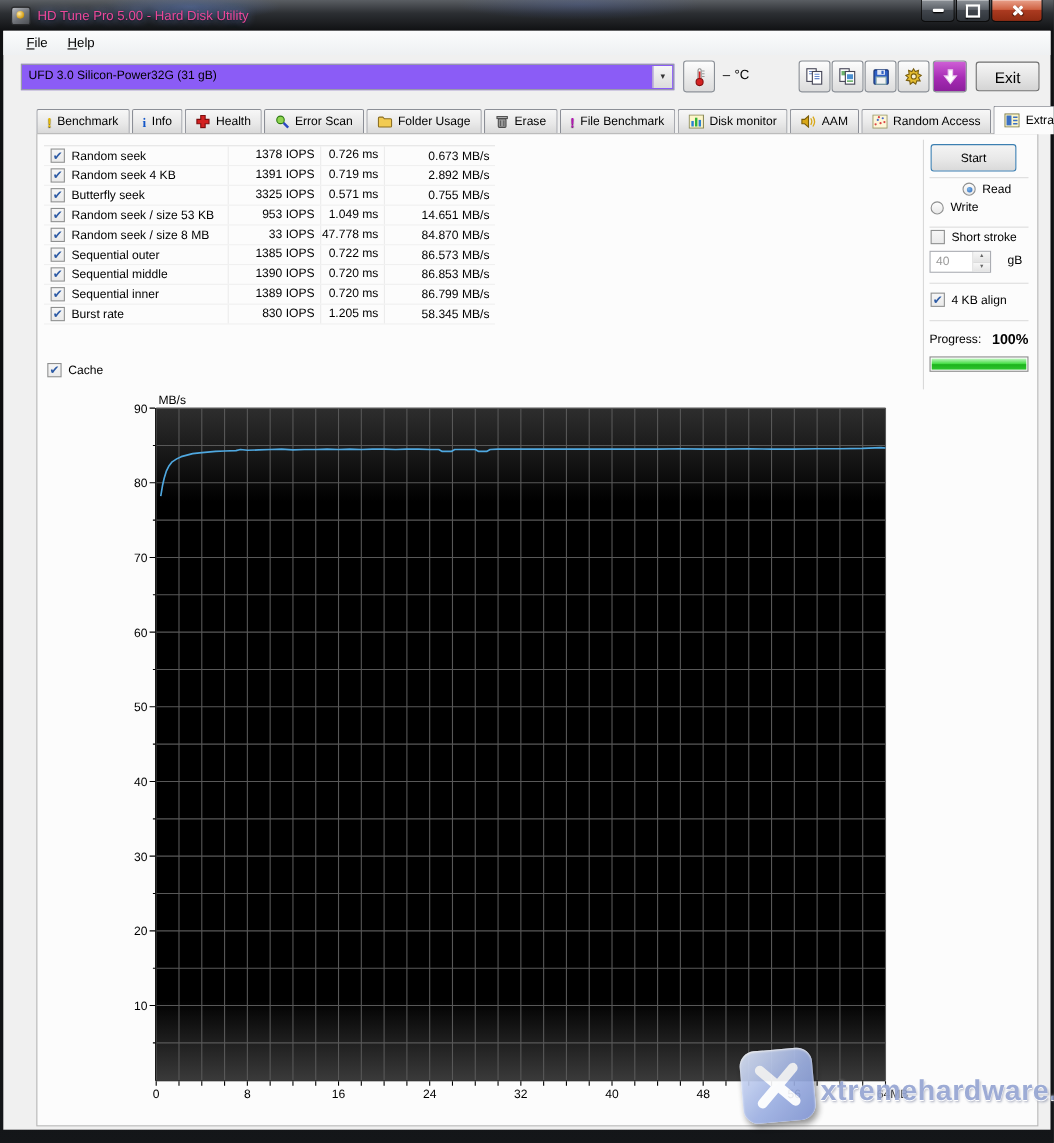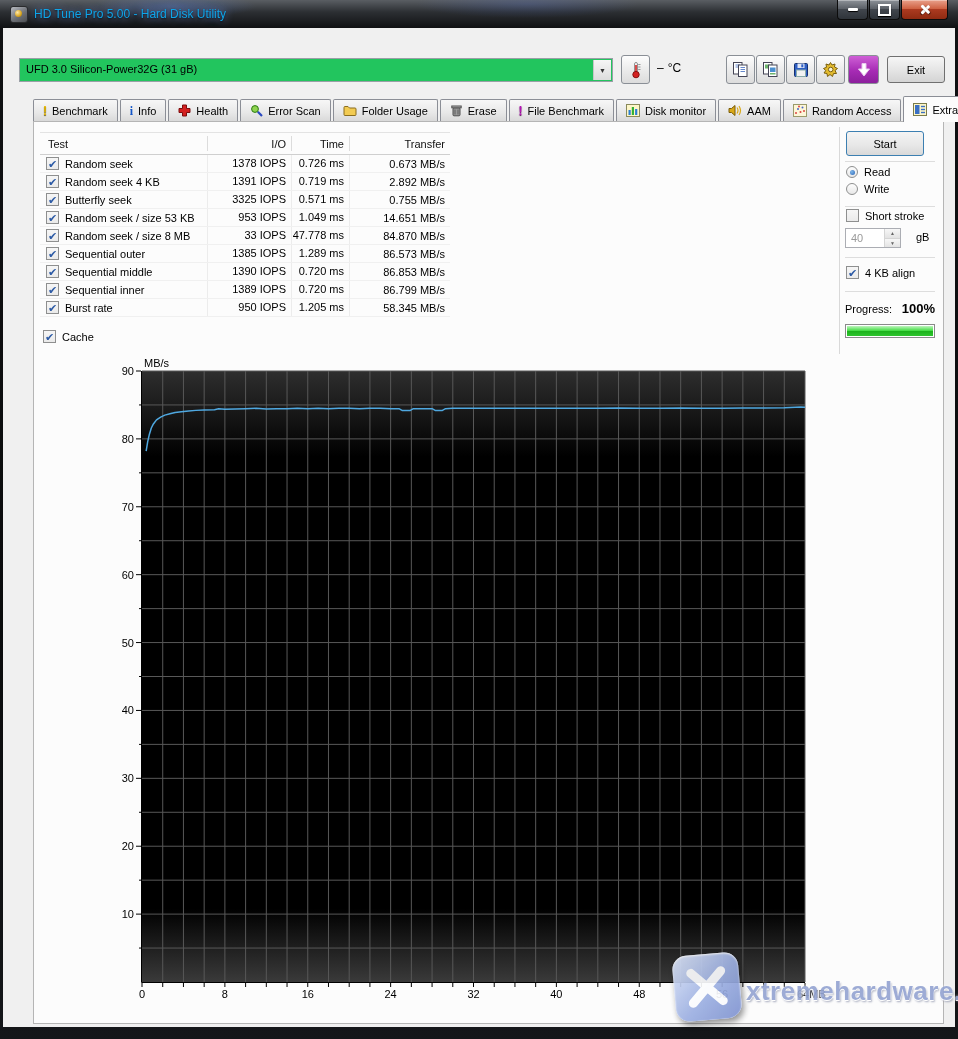--- a/index.html
+++ b/index.html
@@ -13,52 +13,52 @@
     background:
       radial-gradient(120px 18px at 18% 6px, rgba(90,130,220,.35), transparent 70%),
       radial-gradient(160px 20px at 55% 4px, rgba(80,110,200,.25), transparent 70%),
       linear-gradient(180deg,#5a5e63 0,#2c2f33 12px,#101113 28px,#0a0b0c 60%,#141619 100%);
   }
   .titlebar{position:absolute;left:0;top:0;right:0;height:28px;}
   .title-icon{position:absolute;left:10px;top:6px;width:16px;height:15px;border-radius:3px;
     background:linear-gradient(145deg,#b9bcc2,#6e7177 55%,#4c4e52);border:1px solid #2a2b2d;}
   .title-icon i{position:absolute;left:4px;top:3px;width:7px;height:7px;border-radius:50%;
     background:radial-gradient(circle at 35% 35%,#ffe9a8,#d9a520 60%,#8a6a10);}
-  .title-text{position:absolute;left:34px;top:7px;color:#0ea5e9;font-size:12px;
+  .title-text{position:absolute;left:34px;top:7px;color:#ec4899;font-size:12px;
     text-shadow:0 0 8px rgba(130,170,255,.9),0 1px 2px #000;white-space:nowrap;}
   .winbtns{position:absolute;top:0;right:10px;display:flex;}
   .winbtn{width:29px;height:19px;margin-left:1px;border:1px solid #0c0c0c;border-top:none;
     border-radius:0 0 4px 4px;display:flex;align-items:center;justify-content:center;
     background:linear-gradient(#8d9298,#5c6168 45%,#41464d 50%,#2f343a);box-shadow:inset 0 1px 0 rgba(255,255,255,.35);}
   .winbtn.close{width:45px;background:linear-gradient(#e9a18b,#cf6243 45%,#ab3a20 50%,#902b12);}
   .glyph-min{width:10px;height:3px;background:#fff;border-radius:1px;box-shadow:0 1px 1px #000;}
   .glyph-max{width:9px;height:8px;border:2px solid #fff;box-shadow:0 1px 1px #000;}
   .glyph-x{position:relative;width:11px;height:11px;}
   .glyph-x::before,.glyph-x::after{content:"";position:absolute;left:5px;top:0;width:2.5px;height:11px;background:#fff;border-radius:1px;box-shadow:0 1px 1px rgba(0,0,0,.6);}
   .glyph-x::before{transform:rotate(45deg);} .glyph-x::after{transform:rotate(-45deg);}
   
   .client{position:absolute;left:3px;right:3px;top:28px;bottom:12px;background:#f0f0f0;}
   .menubar{position:absolute;left:0;right:0;top:0;height:22px;
     background:linear-gradient(#fbfcfd,#eef0f2);display:flex;align-items:center;padding-left:12px;}
   .menu-item{display:inline-block;padding:3px 9px;font-size:12px;}
   .menu-item::first-letter{text-decoration:underline;}
   
-  .drive-select{position:absolute;left:16px;top:30px;width:592px;height:22px;background:#22c55e;
+  .drive-select{position:absolute;left:16px;top:30px;width:592px;height:22px;background:#8b5cf6;
     border:1px solid #999fa6;}
   .ds-text{position:absolute;left:6px;top:4px;font-size:11px;white-space:nowrap;}
   .ds-arrow{position:absolute;right:1px;top:1px;bottom:1px;width:17px;border-left:1px solid #c6c6c6;
     background:linear-gradient(#f6f6f6,#dcdcdc);display:flex;align-items:center;justify-content:center;
     font-size:7px;color:#333;}
   .tool-btn{position:absolute;top:27px;width:27px;height:27px;border:1px solid #8a8f96;border-radius:3px;
     background:linear-gradient(#fdfdfd,#eaeaea 55%,#dcdcdc);display:flex;align-items:center;justify-content:center;}
   .tool-btn.purple{background:linear-gradient(#cf5fd6,#a62bb4 55%,#8c1f9c);}
   .temp-text{position:absolute;left:654px;top:33px;font-size:12px;}
   .temp-text span{margin-right:4px;}
   .exit-btn{position:absolute;left:884px;top:28px;width:56px;height:25px;border:1px solid #707070;border-radius:3px;
-    background:linear-gradient(#f6f6f6,#e4e4e4 55%,#d4d4d4);font-size:11px;display:flex;align-items:center;justify-content:center;}
+    background:linear-gradient(#f6f6f6,#e4e4e4 55%,#d4d4d4);font-size:14px;display:flex;align-items:center;justify-content:center;}
   
   .tabs{position:absolute;left:30px;top:69px;height:24px;display:flex;align-items:flex-end;z-index:3;}
   .tab{height:21px;display:flex;align-items:center;gap:5px;padding:0 9px;margin-right:2px;
     border:1px solid #8b8e96;border-bottom:none;border-radius:2px 2px 0 0;font-size:11px;white-space:nowrap;
     background:linear-gradient(#f7f7f7,#e8e8e8 60%,#d9d9d9);}
   .tab.active{height:25px;background:#fcfcfc;margin-bottom:-1px;z-index:4;}
   .gicon{font-weight:bold;font-size:12px;line-height:12px;}
   .gi-yellow{color:#e7b800;text-shadow:0 1px 1px #5a4a00;}
   .gi-blue{color:#1356c8;font-family:"Liberation Serif",serif;}
   .gi-purple{color:#b414b4;text-shadow:0 1px 1px #500050;}
@@ -129,20 +129,24 @@
         <span class="glyph-max"></span>
       </div>
     <div class="winbtn close">
         <span class="glyph-x"></span>
       </div>
   </div>
 </div>
 
 <div class="client">
 
+  <div class="menubar">
+    <span class="menu-item">File</span>
+    <span class="menu-item">Help</span>
+  </div>
 
   <div class="drive-select">
     <span class="ds-text">UFD 3.0 Silicon-Power32G (31 gB)</span>
     <span class="ds-arrow">▼</span>
   </div>
   <div class="tool-btn" style="left:618px">
     <svg width="16" height="18" viewBox="0 0 16 18">
       <rect x="6.6" y="1.5" width="2.8" height="10" rx="1.4" fill="#fff" stroke="#888"></rect>
       <rect x="7.2" y="4" width="1.6" height="8" fill="#d42222"></rect>
       <circle cx="8" cy="13.6" r="3.2" fill="#d42222" stroke="#881010"></circle>
@@ -275,26 +279,20 @@
         <line x1="8" y1="6.5" x2="12" y2="6.5" stroke="#3a6fc4" stroke-width="1.4"></line>
         <line x1="8" y1="9.5" x2="12" y2="9.5" stroke="#3a6fc4" stroke-width="1.4"></line>
       </svg>
       <span>Extra tests</span>
     </div>
   </div>
 
   <div class="page">
 
     <div class="rtable">
-      <div class="thead">
-        <span class="hc cell-test" style="padding-left:8px">Test</span>
-        <span class="hc cell-io" style="justify-content:flex-end">I/O</span>
-        <span class="hc cell-time" style="justify-content:flex-end">Time</span>
-        <span class="hc cell-tr" style="justify-content:flex-end;border-right:none">Transfer</span>
-      </div>
       <div class="trow">
         <span class="cell-test">
             <span class="cb">
               <i class="chk">✔</i>
             </span>
             <span>Random seek</span>
           </span>
         <span class="cell-io">1378 IOPS</span>
         <span class="cell-time">0.726 ms</span>
         <span class="cell-tr">0.673 MB/s</span>
@@ -344,21 +342,21 @@
         <span class="cell-tr">84.870 MB/s</span>
       </div>
       <div class="trow">
         <span class="cell-test">
             <span class="cb">
               <i class="chk">✔</i>
             </span>
             <span>Sequential outer</span>
           </span>
         <span class="cell-io">1385 IOPS</span>
-        <span class="cell-time">1.289 ms</span>
+        <span class="cell-time">0.722 ms</span>
         <span class="cell-tr">86.573 MB/s</span>
       </div>
       <div class="trow">
         <span class="cell-test">
             <span class="cb">
               <i class="chk">✔</i>
             </span>
             <span>Sequential middle</span>
           </span>
         <span class="cell-io">1390 IOPS</span>
@@ -376,32 +374,32 @@
         <span class="cell-time">0.720 ms</span>
         <span class="cell-tr">86.799 MB/s</span>
       </div>
       <div class="trow">
         <span class="cell-test">
             <span class="cb">
               <i class="chk">✔</i>
             </span>
             <span>Burst rate</span>
           </span>
-        <span class="cell-io">950 IOPS</span>
+        <span class="cell-io">830 IOPS</span>
         <span class="cell-time">1.205 ms</span>
         <span class="cell-tr">58.345 MB/s</span>
       </div>
     </div>
 
     <div class="vsep"></div>
     <div class="start-btn">
       <span>Start</span>
     </div>
     <div class="hsep" style="top:39px"></div>
-    <div class="radio-row" style="left:812px;top:44px">
+    <div class="radio-row" style="left:841px;top:44px">
       <span class="radio sel"></span>
       <span>Read</span>
     </div>
     <div class="radio-row" style="left:812px;top:61px">
       <span class="radio"></span>
       <span>Write</span>
     </div>
     <div class="hsep" style="top:84px"></div>
     <div class="chk-row" style="left:812px;top:87px">
       <span class="cb"></span>

